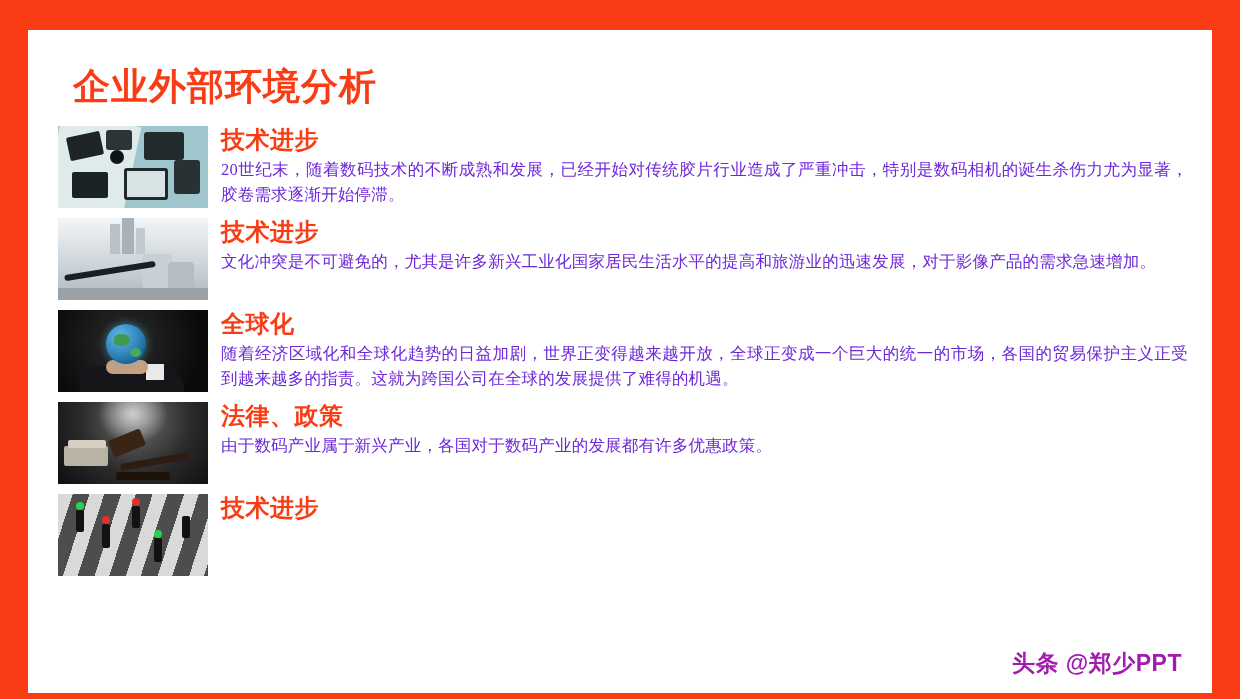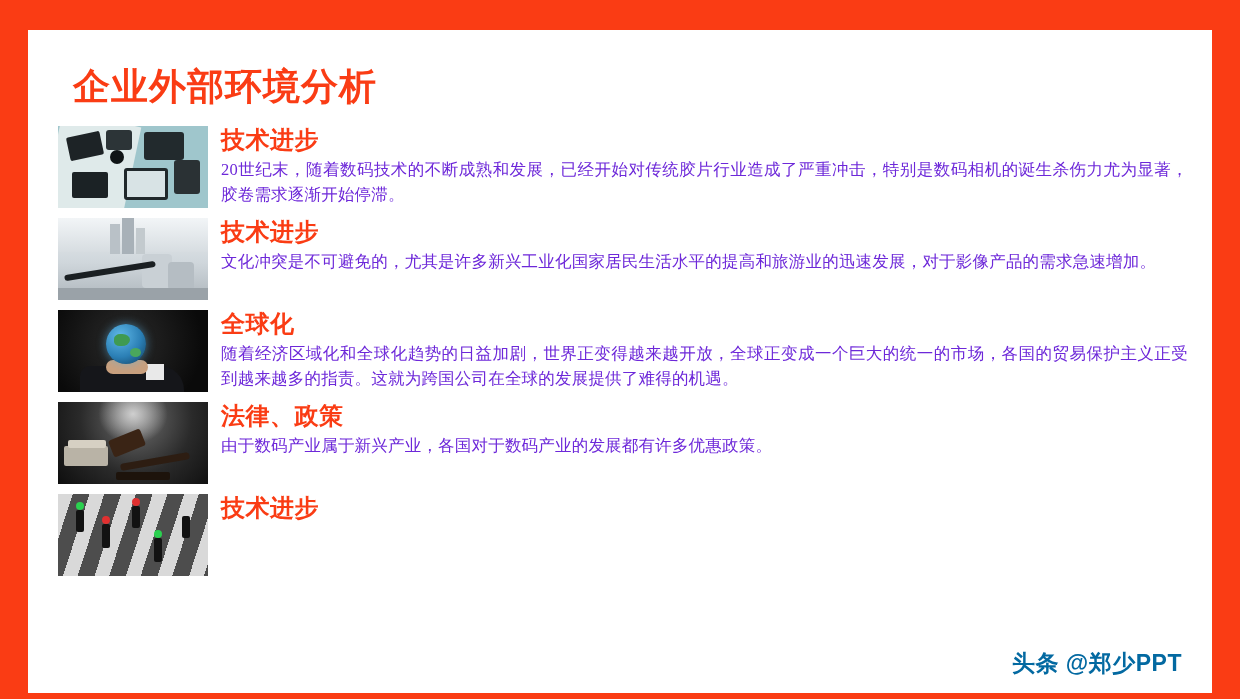--- a/index.html
+++ b/index.html
@@ -66,21 +66,21 @@
     color: #6d28d9;
     line-height: 1.55;
     text-align: justify;
     letter-spacing: 0.2px;
   }
   .watermark {
     position: absolute;
     right: 30px; bottom: 14px;
     font-size: 23px;
     font-weight: bold;
-    color: #0369a1;
+    color: #a21caf;
     letter-spacing: 0.5px;
   }
 
   
   
   .t-tech { background: #9fc6cc; }
   .t-tech:before {
     content:"";
     position:absolute; left:-6px; top:-8px; width:80px; height:98px;
     background: #dfeaea;

